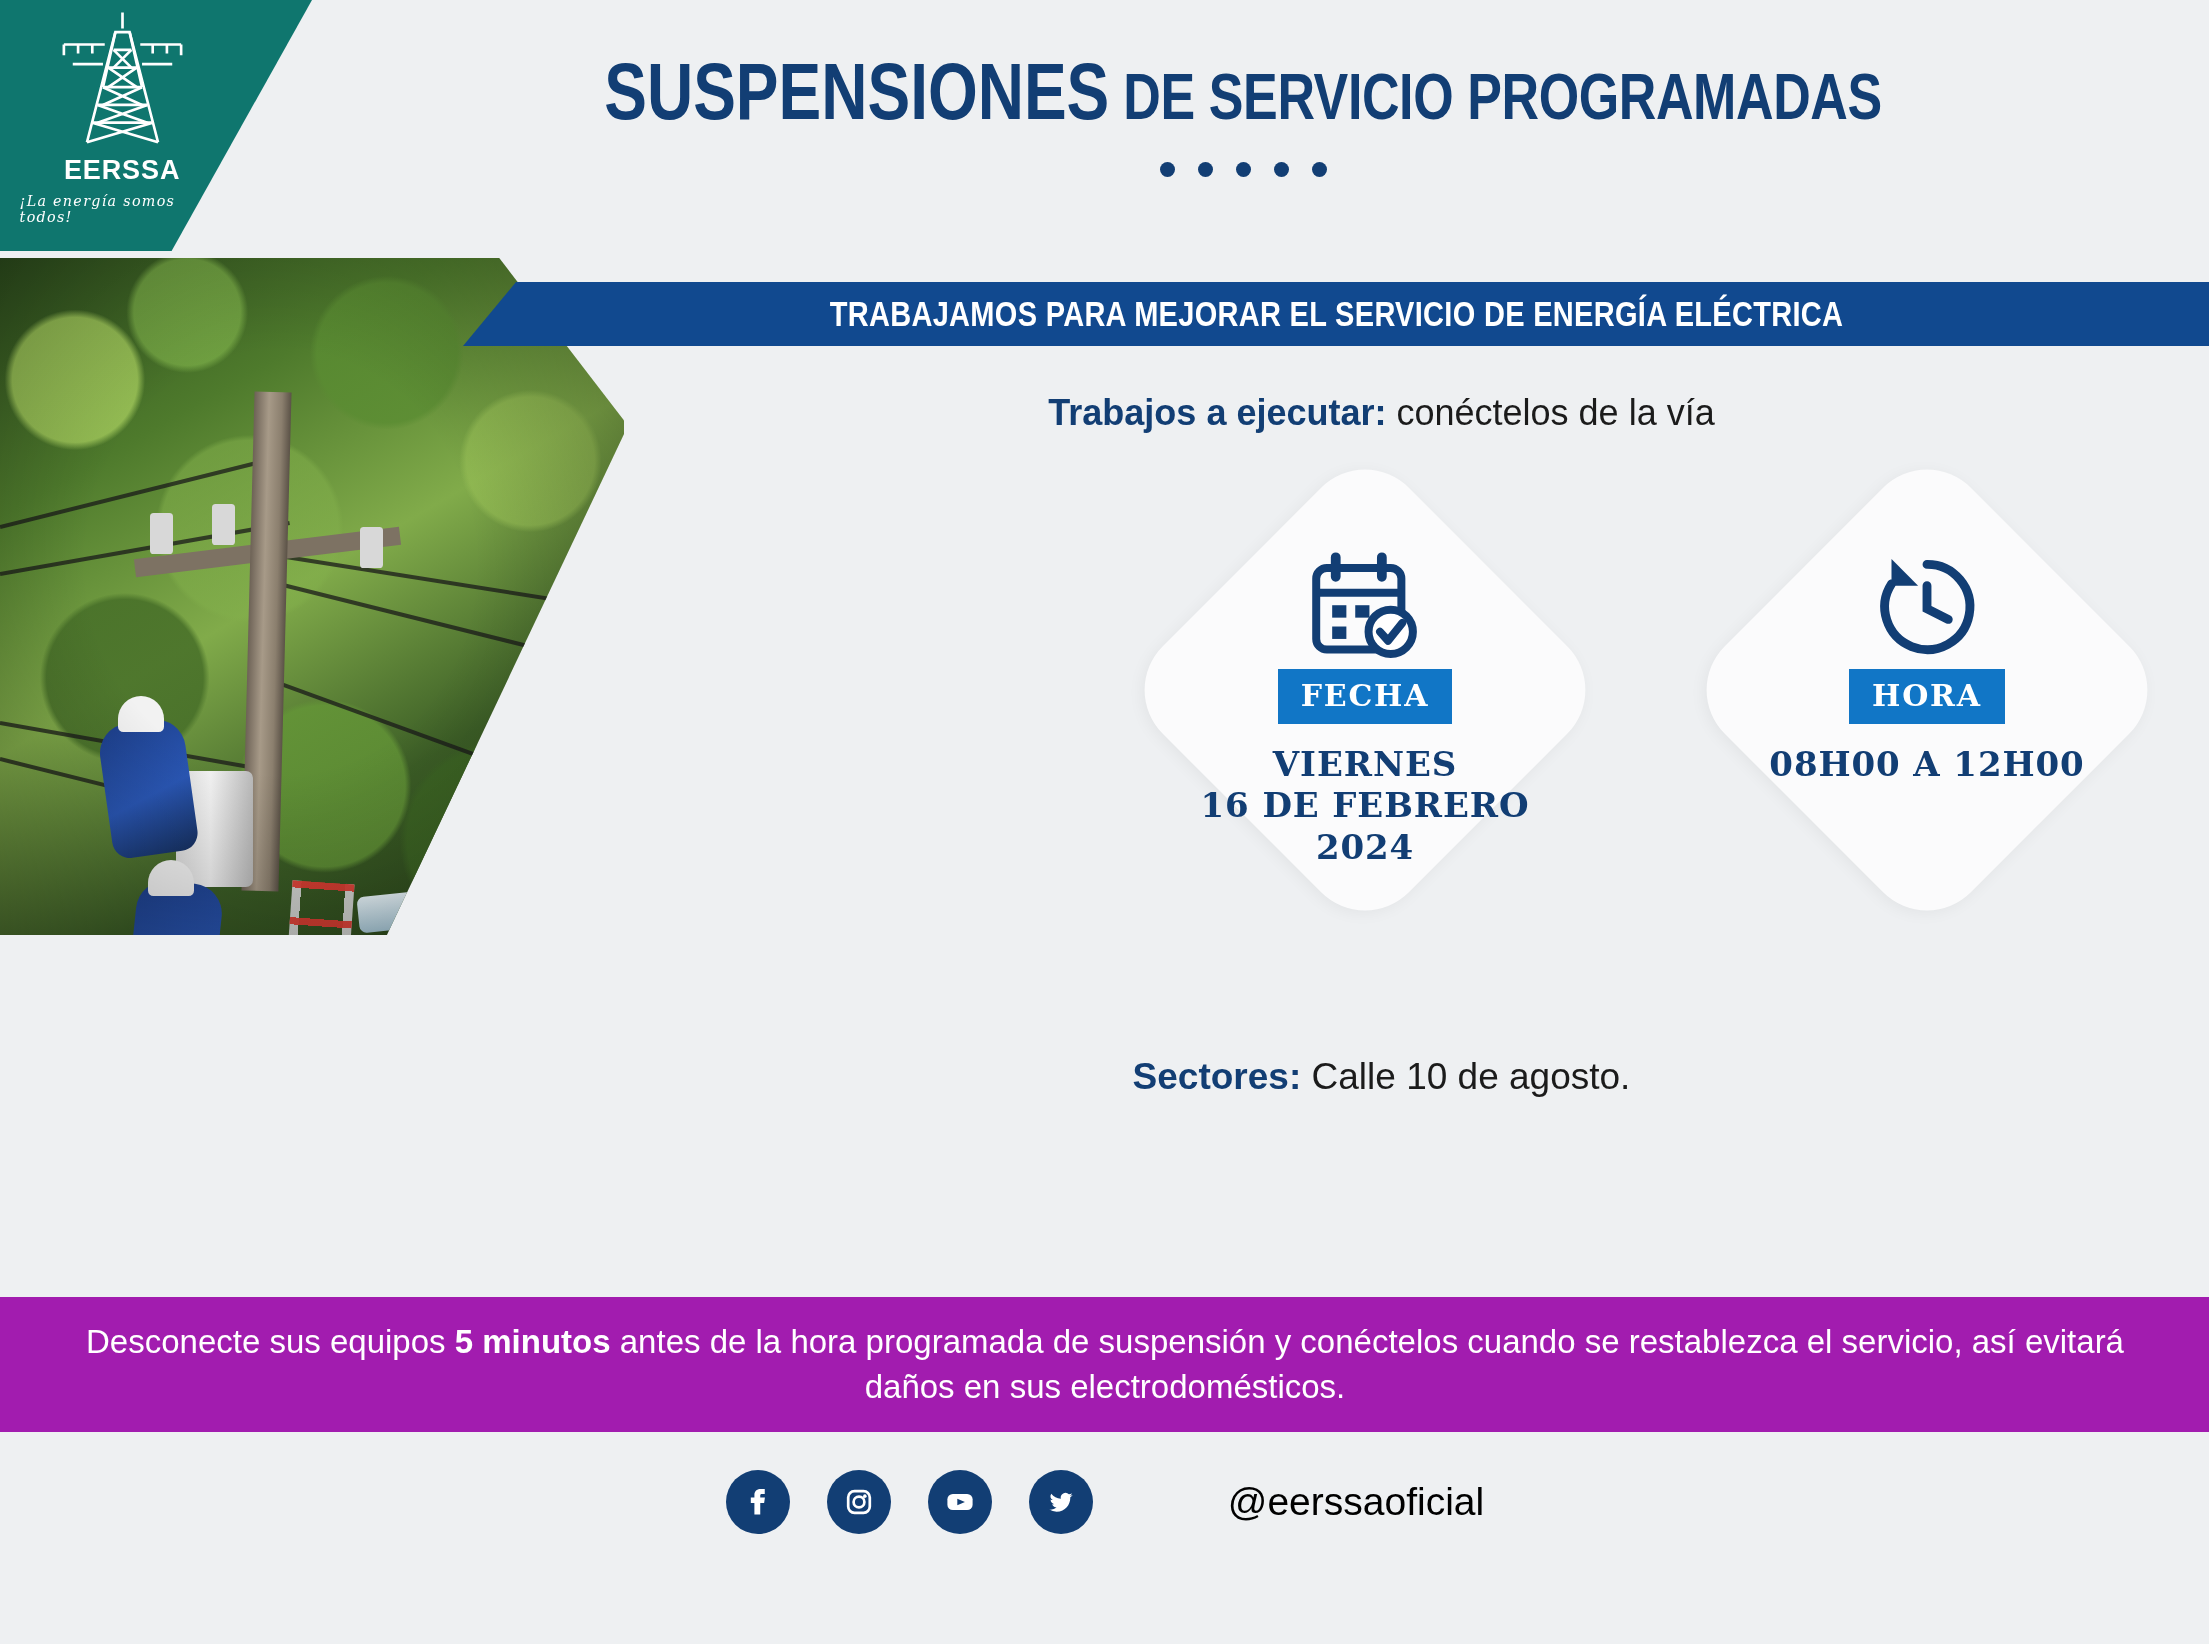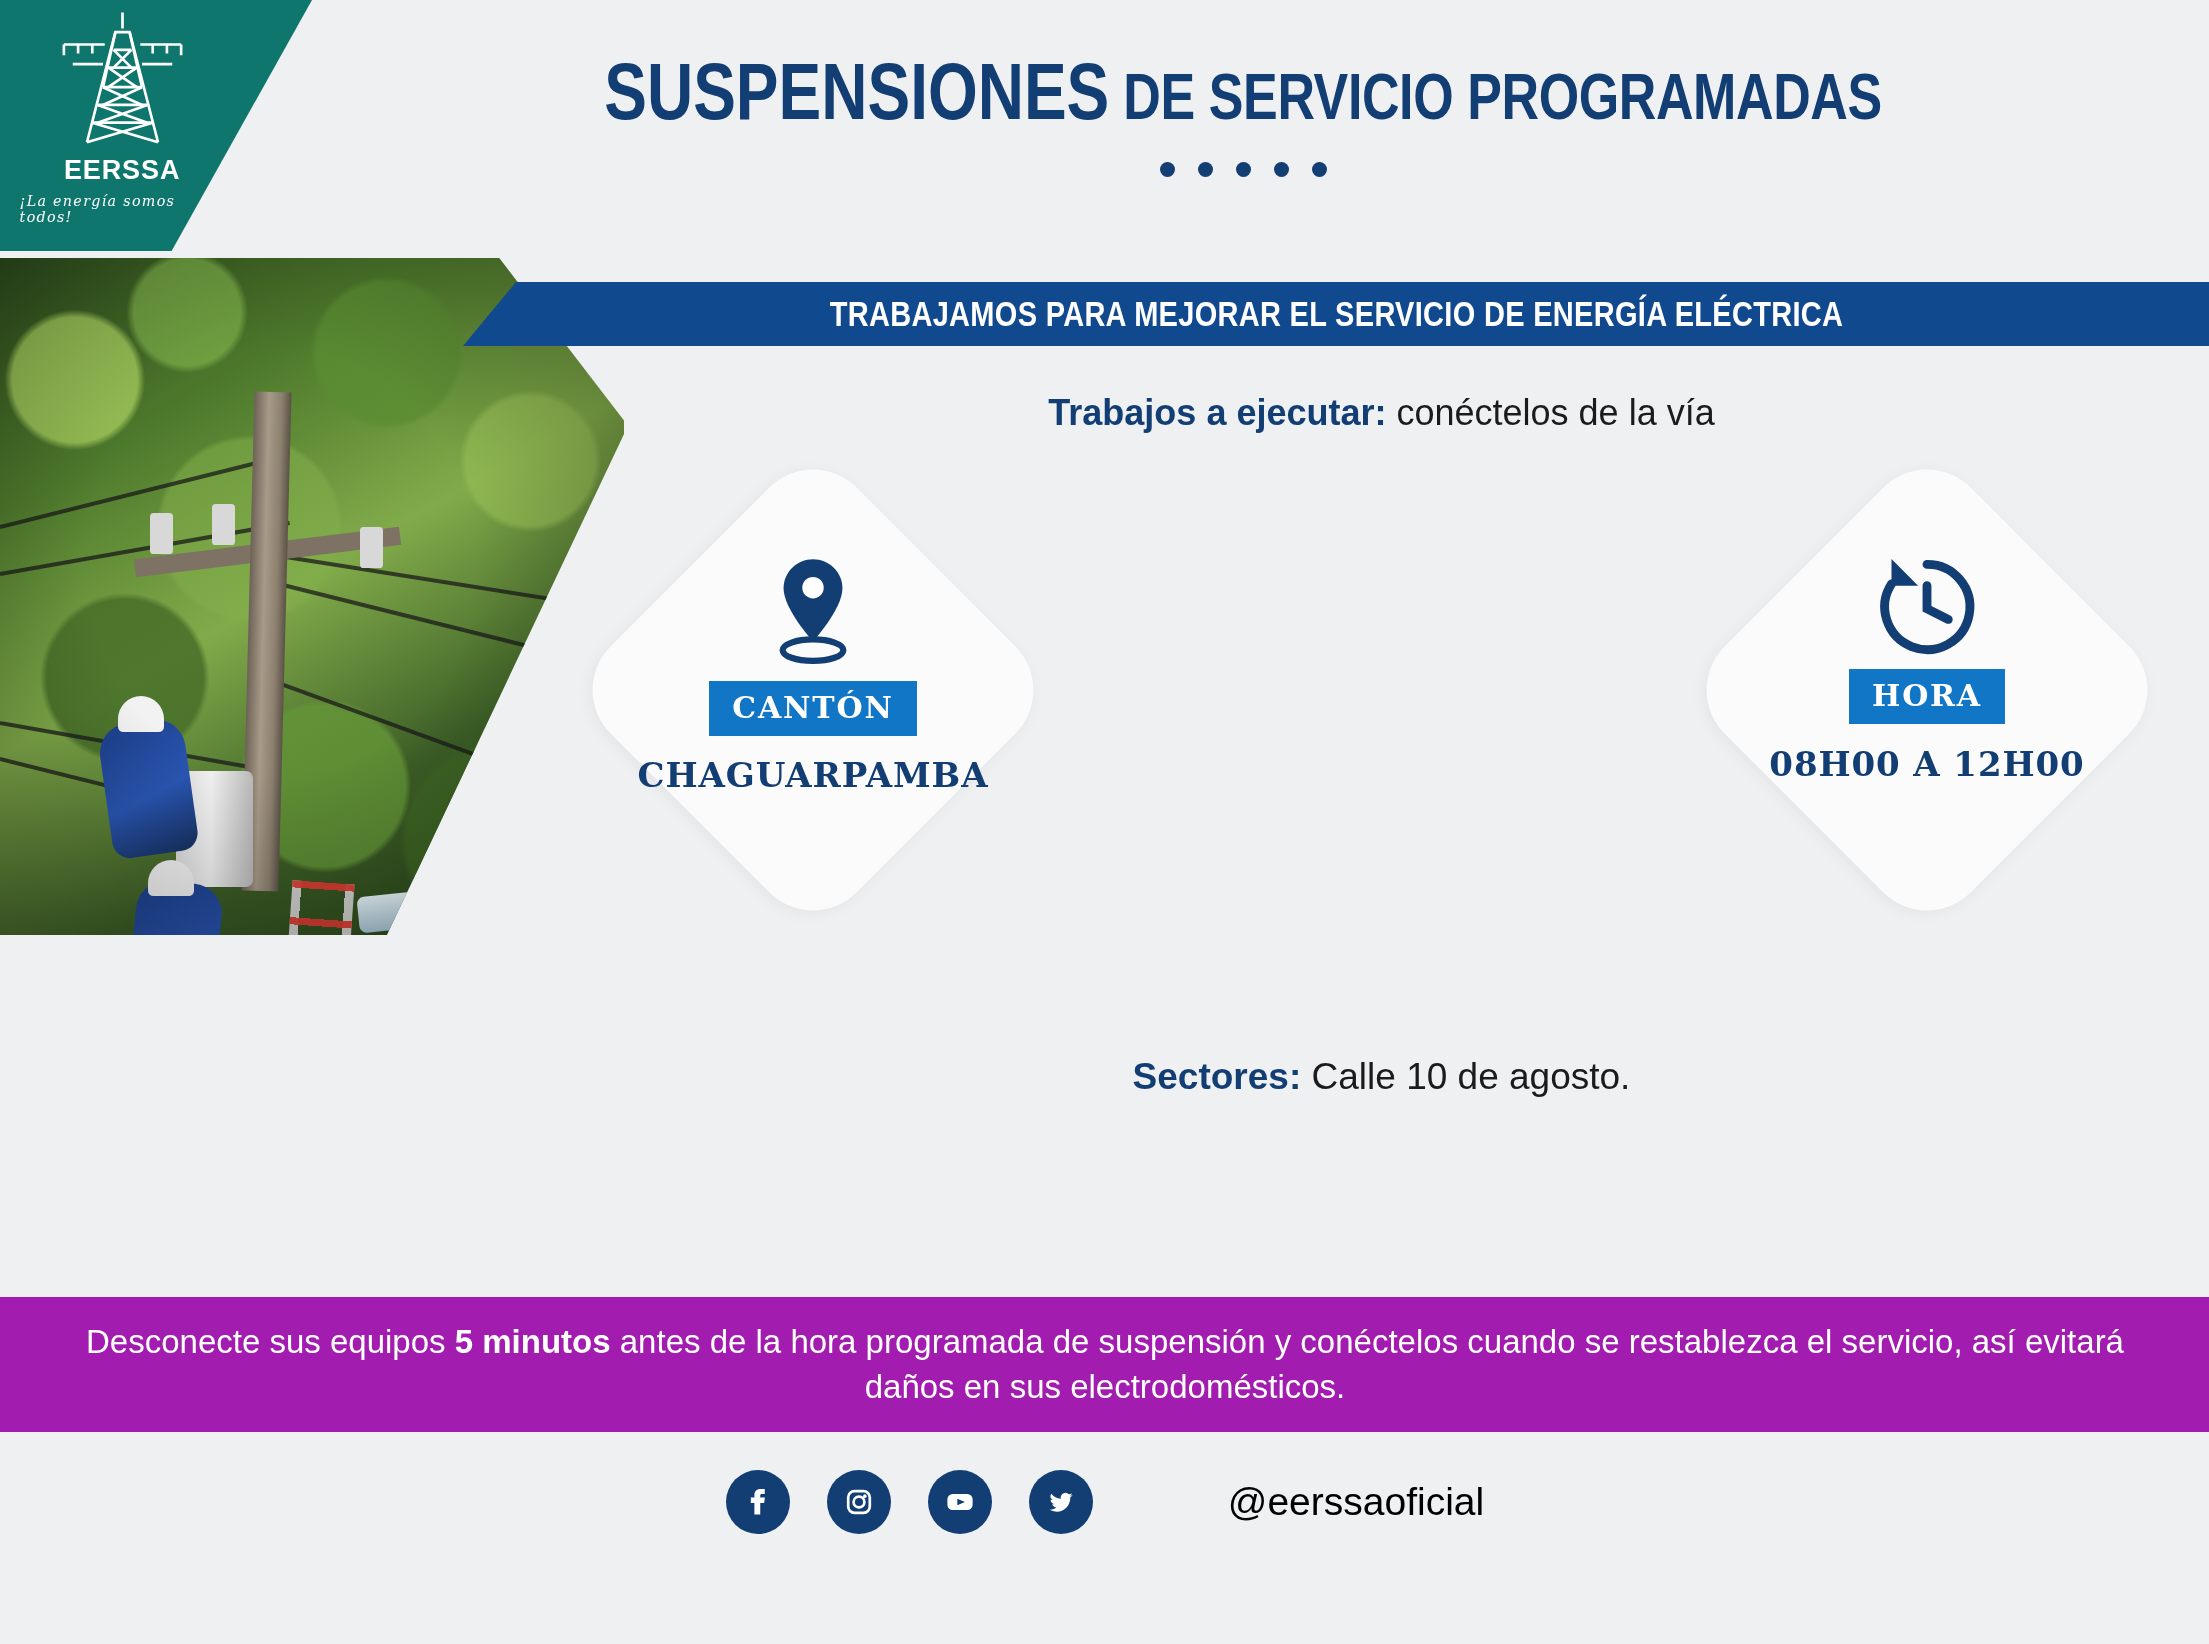--- a/index.html
+++ b/index.html
@@ -378,35 +378,43 @@
   <span>TRABAJAMOS PARA MEJORAR EL SERVICIO DE ENERGÍA ELÉCTRICA</span>
 </div>
 
 <div class="works">
   <b>Trabajos a ejecutar:</b>
   <span>conéctelos de la vía</span>
 </div>
 
 <div class="cards">
 
-  <div class="card" id="card-canton">
+
+  <div class="card" id="card-fecha">
     <div class="diamond"></div>
     <div class="content">
       <span class="icon">
-        <svg width="100" height="116" viewBox="0 0 112 130" aria-hidden="true">
-          <path d="M56 8c-18 0-33 14.5-33 32.5C23 64 56 100 56 100s33-36 33-59.5C89 22.5 74 8 56 8z" fill="#123e74"></path>
-          <circle cx="56" cy="40" r="12" fill="#ffffff"></circle>
-          <ellipse cx="56" cy="110" rx="34" ry="12" fill="none" stroke="#123e74" stroke-width="7"></ellipse>
+        <svg width="116" height="110" viewBox="0 0 130 124" aria-hidden="true">
+          <rect x="10" y="18" width="96" height="92" rx="12" fill="none" stroke="#123e74" stroke-width="9"></rect>
+          <path d="M10 46 H106" stroke="#123e74" stroke-width="9"></path>
+          <path d="M32 6 V28 M84 6 V28" stroke="#123e74" stroke-width="11" stroke-linecap="round"></path>
+          <rect x="28" y="60" width="16" height="14" fill="#123e74"></rect>
+          <rect x="54" y="60" width="16" height="14" fill="#123e74"></rect>
+          <rect x="28" y="84" width="16" height="14" fill="#123e74"></rect>
+          <circle cx="94" cy="90" r="27" fill="#ffffff"></circle>
+          <circle cx="94" cy="90" r="25" fill="none" stroke="#123e74" stroke-width="9"></circle>
+          <path d="M82 90 l9 10 16-20" fill="none" stroke="#123e74" stroke-width="9" stroke-linecap="round" stroke-linejoin="round"></path>
         </svg>
       </span>
-      <span class="chip">CANTÓN</span>
-      <span class="value">CHAGUARPAMBA</span>
+      <span class="chip">FECHA</span>
+      <span class="value">VIERNES
+16 DE FEBRERO
+2024</span>
     </div>
   </div>
-
 
   <div class="card" id="card-hora">
     <div class="diamond"></div>
     <div class="content">
       <span class="icon">
         <svg width="110" height="110" viewBox="0 0 124 124" aria-hidden="true">
           <path d="M62 14 a48 48 0 1 1 -40 22" fill="none" stroke="#123e74" stroke-width="10" stroke-linecap="round"></path>
           <path d="M22 8 L22 38 L52 38 Z" fill="#123e74"></path>
           <path d="M62 38 V64 L86 76" fill="none" stroke="#123e74" stroke-width="10" stroke-linecap="round"></path>
         </svg>

